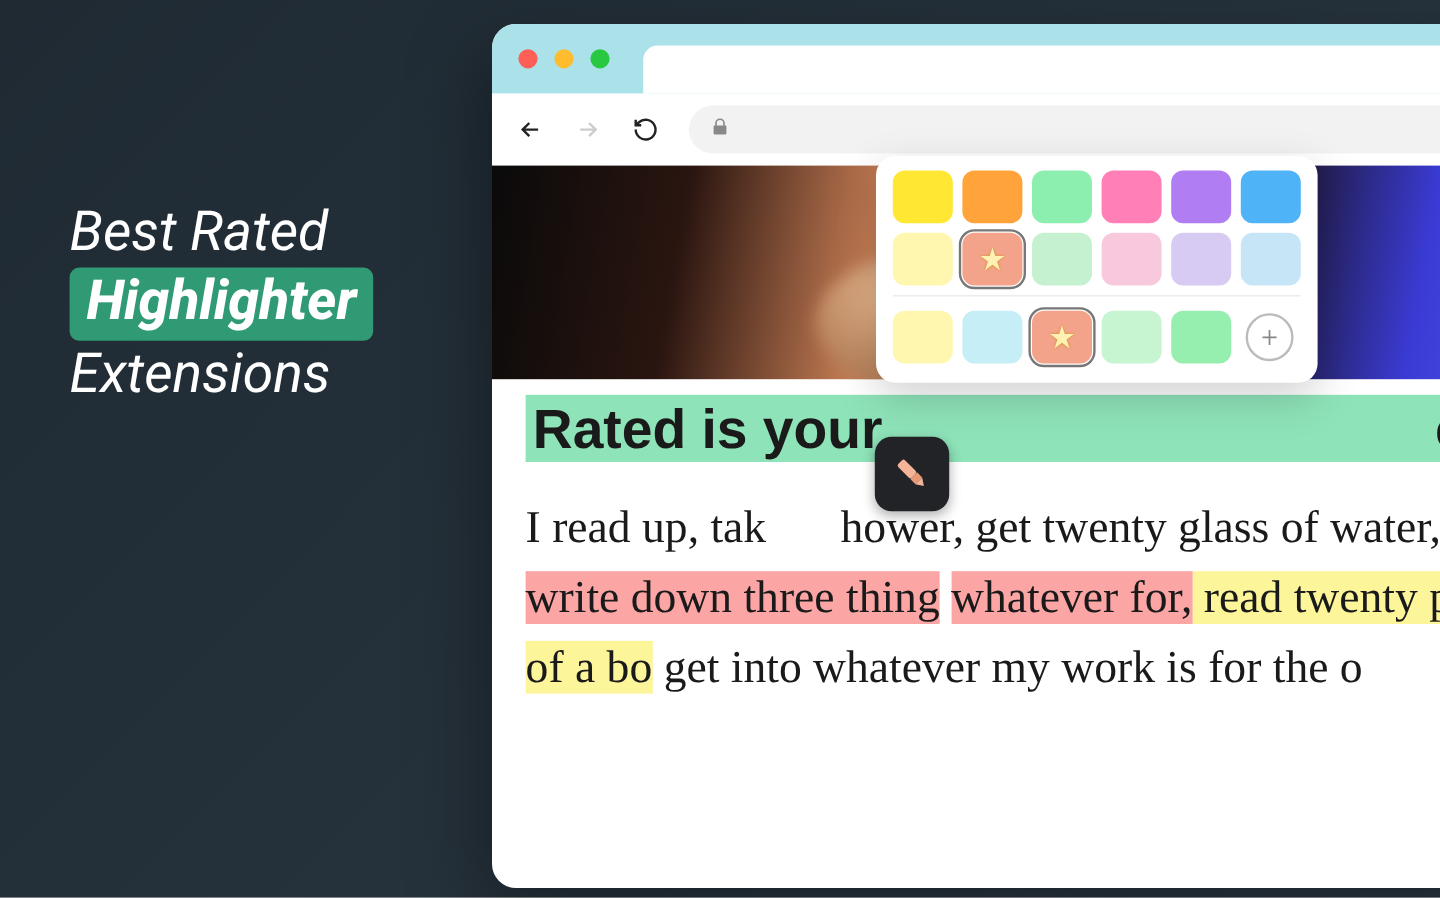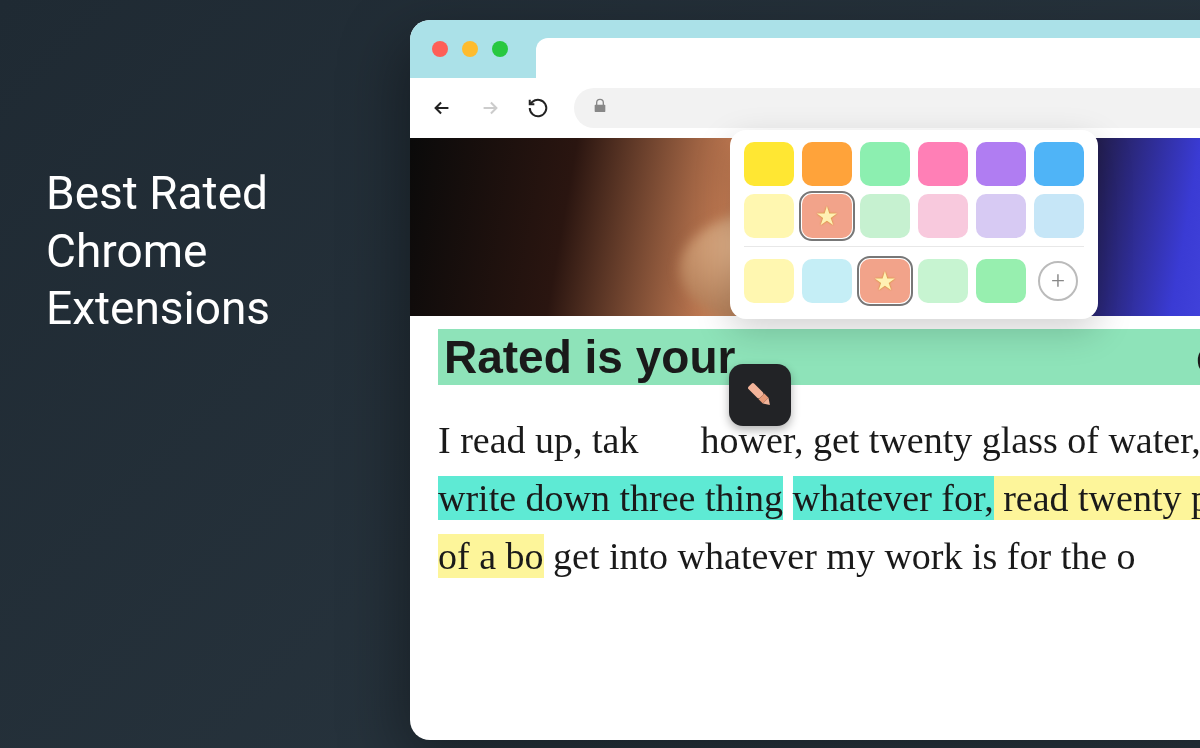--- a/index.html
+++ b/index.html
@@ -8,26 +8,27 @@
     height: 748px;
     background: linear-gradient(135deg, #1f2a33 0%, #2b3842 100%);
     font-family: -apple-system, BlinkMacSystemFont, "Segoe UI", Roboto, sans-serif;
     overflow: hidden;
     position: relative;
   }
 
   
   .promo {
     position: absolute;
-    left: 46px;
+    left: 58px;
     top: 165px;
     color: #ffffff;
     font-size: 46px;
     line-height: 1.25;
     font-weight: 400;
+    font-style: italic;
   }
   .promo .hl {
     display: inline-block;
     background: #2f9a74;
     border-radius: 8px;
     padding: 0px 14px 4px 14px;
     font-weight: 800;
     color: #fff;
   }
 
@@ -106,21 +107,21 @@
     font-size: 46px;
     font-weight: 800;
     font-family: -apple-system, BlinkMacSystemFont, "Segoe UI", sans-serif;
     display: inline;
     background: #8ee3b9;
     padding: 2px 6px;
     box-decoration-break: clone;
     -webkit-box-decoration-break: clone;
   }
   .article p { font-size: 38px; line-height: 1.52; margin-top: 28px; }
-  .hl-peach { background: #5eead4; padding: 1px 0; }
+  .hl-peach { background: #fca5a5; padding: 1px 0; }
   .hl-yellow { background: #fdf59a; padding: 1px 0; }
 
   
   .hl-badge {
     position: absolute;
     left: 319px;
     top: 226px;
     width: 62px;
     height: 62px;
     background: #222326;
@@ -171,21 +172,21 @@
     display:flex;align-items:center;justify-content:center;
     color:#888;font-size:24px;font-weight:300;
     margin-left:4px;
   }
 </style>
 </head>
 <body>
 
 <div class="promo">
   <div>Best Rated</div>
-  <div>Chrome</div>
+  <div><span class="hl">Highlighter</span></div>
   <div>Extensions</div>
 </div>
 
 <div class="browser">
   <div class="titlebar">
     <div class="dots">
       <div class="dot red"></div>
       <div class="dot yellow"></div>
       <div class="dot green"></div>
     </div>

